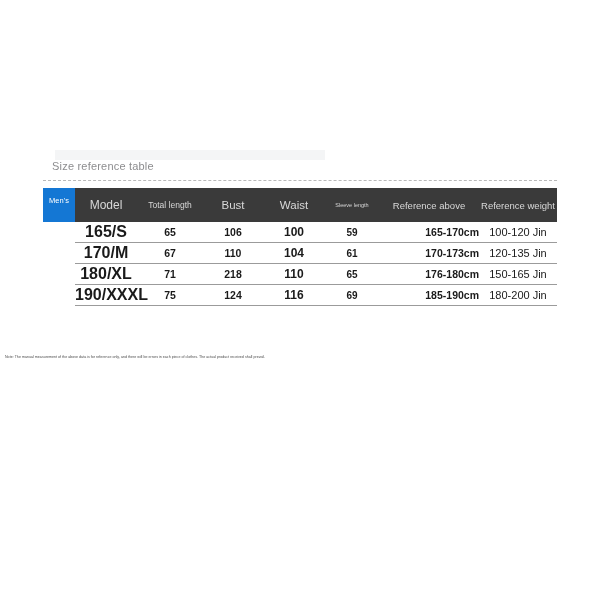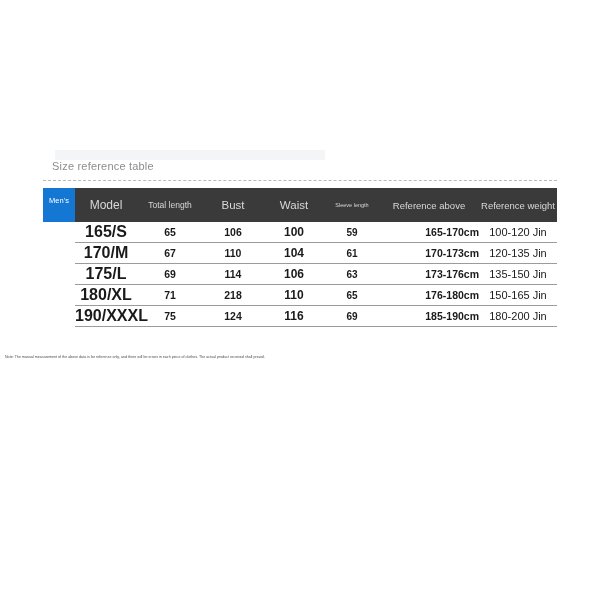--- a/index.html
+++ b/index.html
@@ -178,30 +178,20 @@
           <td class="c-model">170/M</td>
           <td class="c-total">67</td>
           <td class="c-bust">110</td>
           <td class="c-waist">104</td>
           <td class="c-sleeve">61</td>
           <td class="c-height">170-173cm</td>
           <td class="c-weight">120-135 Jin</td>
         </tr>
         <tr>
           <td class="c-badge"></td>
-          <td class="c-model">175/L</td>
-          <td class="c-total">69</td>
-          <td class="c-bust">114</td>
-          <td class="c-waist">106</td>
-          <td class="c-sleeve">63</td>
-          <td class="c-height">173-176cm</td>
-          <td class="c-weight">135-150 Jin</td>
-        </tr>
-        <tr>
-          <td class="c-badge"></td>
           <td class="c-model">180/XL</td>
           <td class="c-total">71</td>
           <td class="c-bust">218</td>
           <td class="c-waist">110</td>
           <td class="c-sleeve">65</td>
           <td class="c-height">176-180cm</td>
           <td class="c-weight">150-165 Jin</td>
         </tr>
         <tr>
           <td class="c-badge"></td>

